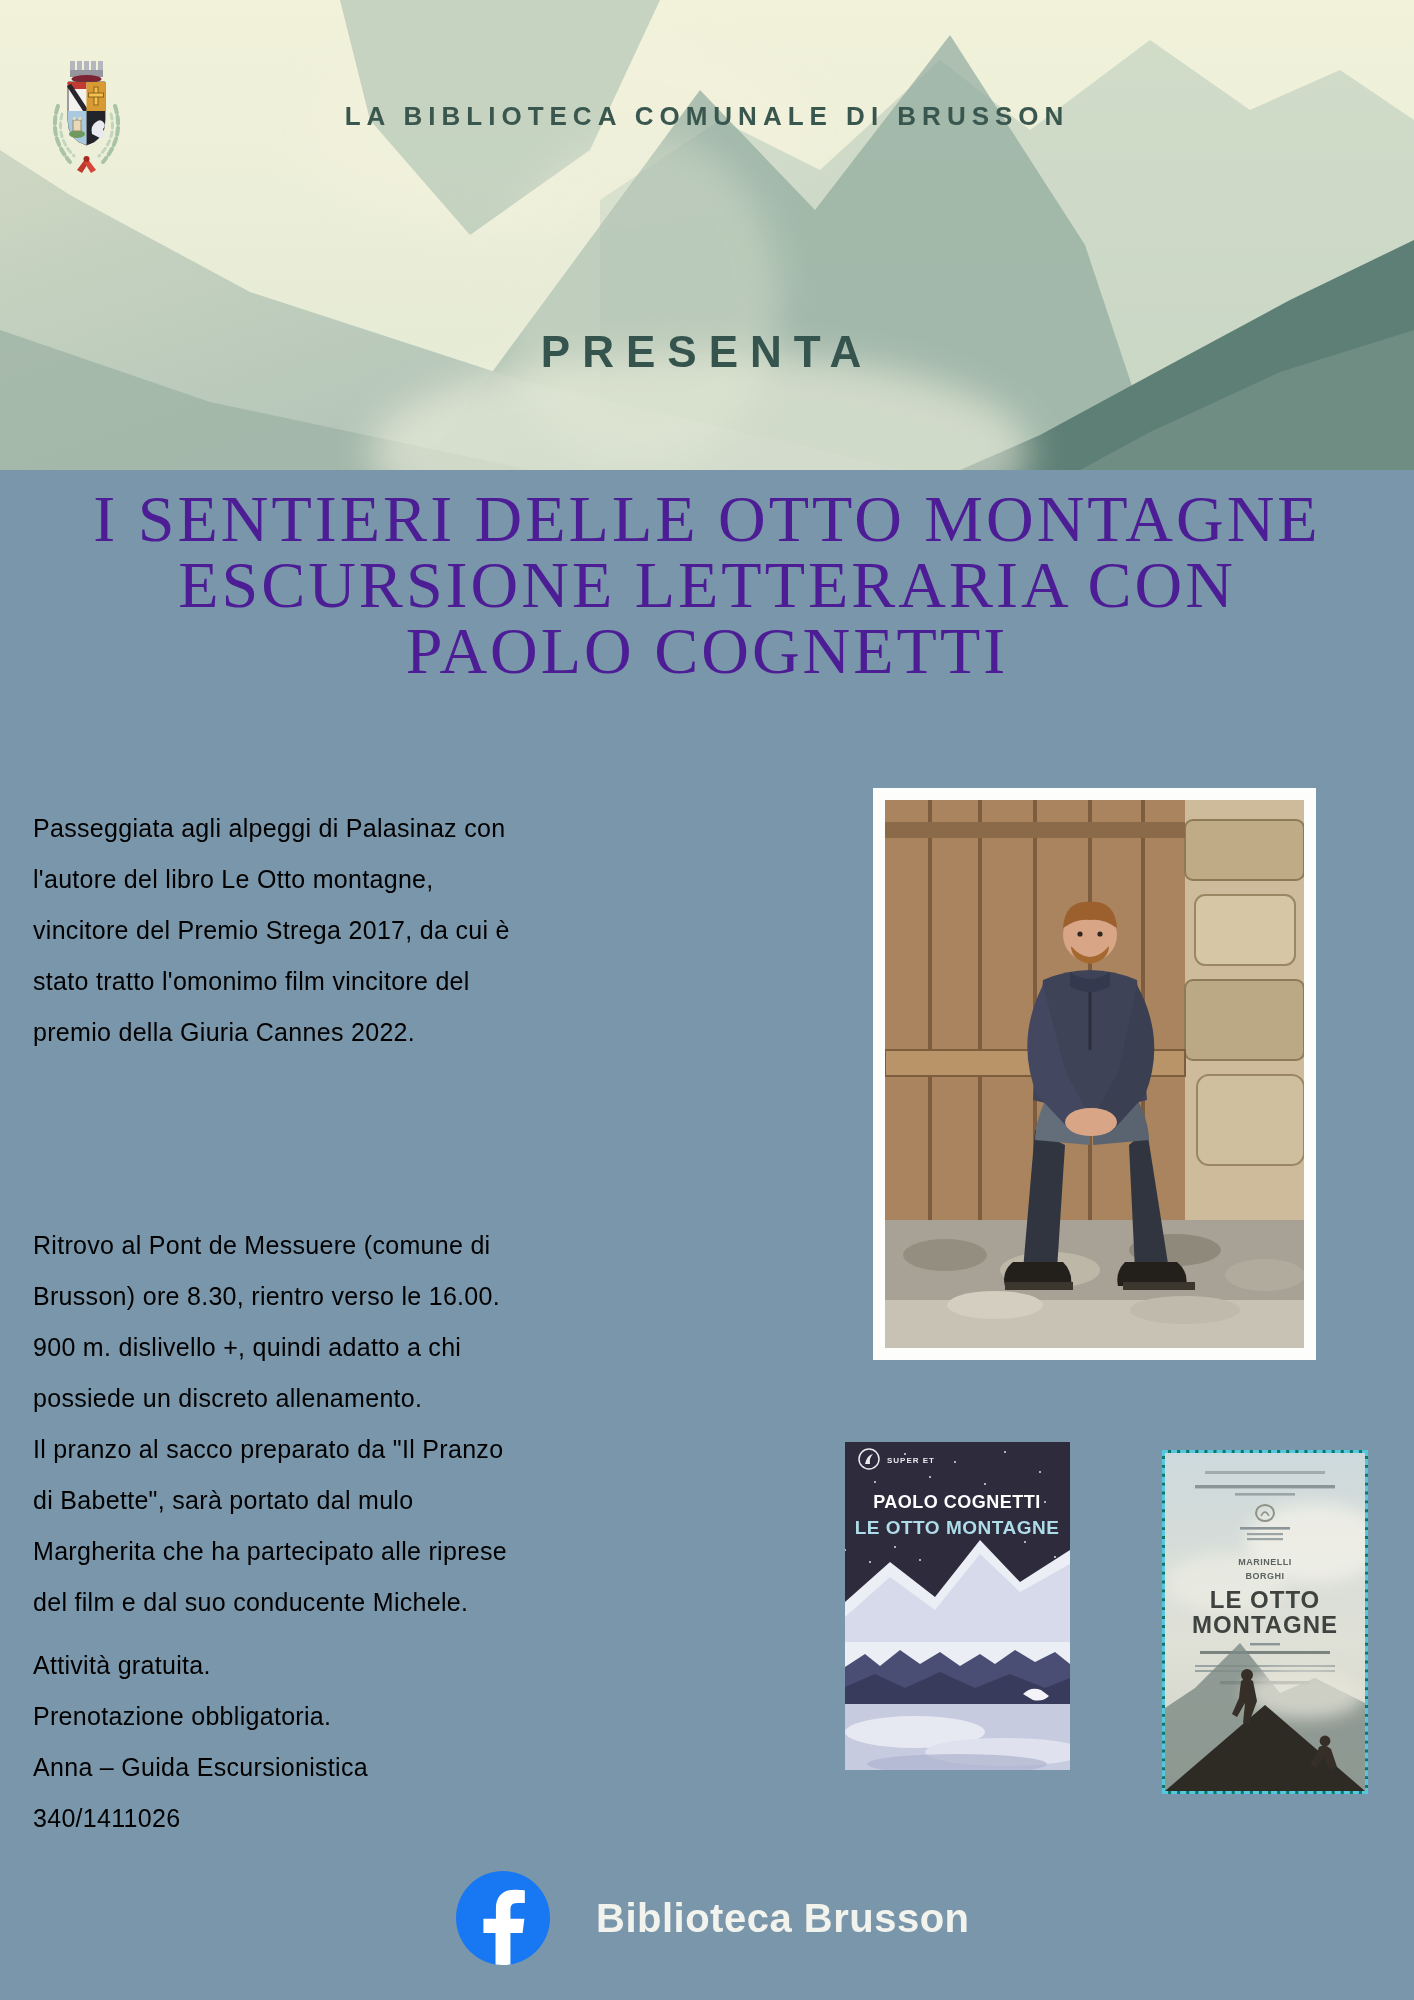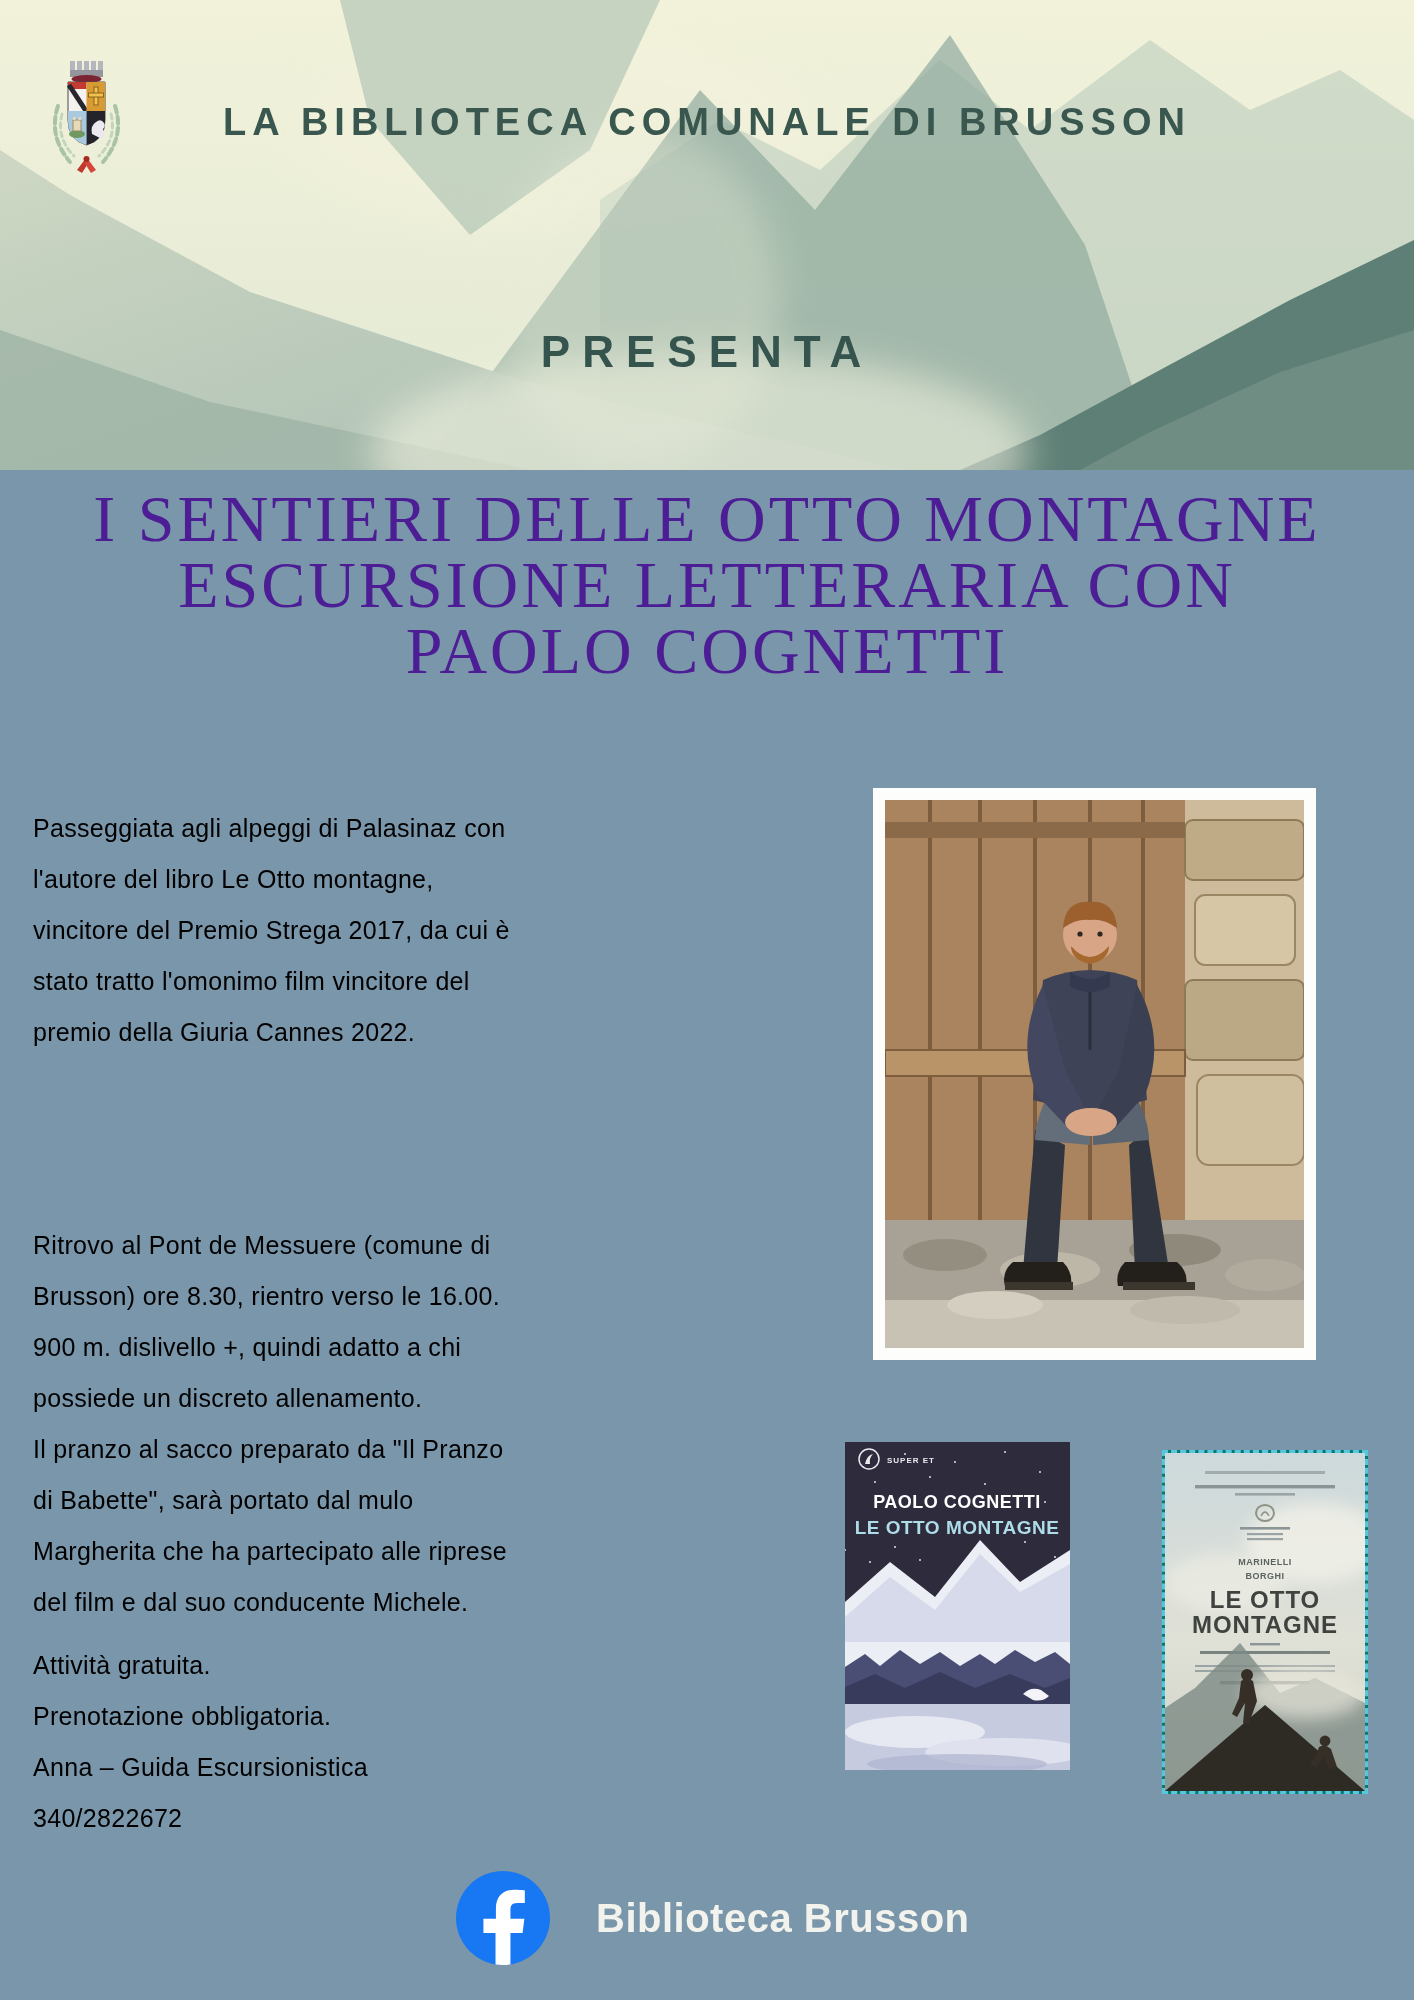--- a/index.html
+++ b/index.html
@@ -6,21 +6,21 @@
   .page{
     position:relative; width:1414px; height:2000px;
     background:#7a96aa; overflow:hidden;
     font-family:"Liberation Sans", sans-serif;
   }
   
   .hero{position:absolute;left:0;top:0;width:1414px;height:470px;overflow:hidden;}
   .hero svg{display:block;}
   .hero-title{
     position:absolute;left:0;right:0;top:101px;text-align:center;
-    font-size:38px;font-weight:bold;letter-spacing:6px;color:#3a574f;
+    font-size:26px;font-weight:bold;letter-spacing:6px;color:#3a574f;
   }
   .presenta{
     position:absolute;left:0;right:0;top:327px;text-align:center;
     font-size:44px;font-weight:bold;letter-spacing:12px;color:#35544d;
   }
   .crest{position:absolute;left:40px;top:58px;width:93px;height:124px;}
   .sbv{position:absolute;right:40px;top:70px;width:150px;text-align:center;line-height:1;}
   .sbv-letters{font-size:58px;font-weight:normal;letter-spacing:-3px;}
   .sbv-letters .slash{color:#ef4e8d;font-style:italic;padding-right:4px;}
   .sbv-letters .g{color:#8dc63f;}
@@ -158,21 +158,21 @@
 Brusson) ore 8.30, rientro verso le 16.00.
 900 m. dislivello +, quindi adatto a chi
 possiede un discreto allenamento.
 Il pranzo al sacco preparato da "Il Pranzo
 di Babette", sarà portato dal mulo
 Margherita che ha partecipato alle riprese
 del film e dal suo conducente Michele.</div>
   <div class="body-text p3">Attività gratuita.
 Prenotazione obbligatoria.
 Anna – Guida Escursionistica
-340/2822672</div>
+340/1411026</div>
 
   <div class="photo-frame">
     <svg width="419" height="548" viewBox="0 0 419 548">
 
       <rect width="419" height="548" fill="#a9845e"></rect>
       <rect x="300" width="119" height="548" fill="#cdbb9b"></rect>
       <rect x="300" y="20" width="119" height="60" fill="#c0ab87" stroke="#8f7a58" stroke-width="2" rx="8"></rect>
       <rect x="310" y="95" width="100" height="70" fill="#d6c6a6" stroke="#9a8663" stroke-width="2" rx="10"></rect>
       <rect x="300" y="180" width="119" height="80" fill="#bba884" stroke="#8f7a58" stroke-width="2" rx="8"></rect>
       <rect x="312" y="275" width="107" height="90" fill="#d0bf9e" stroke="#9a8663" stroke-width="2" rx="12"></rect>

